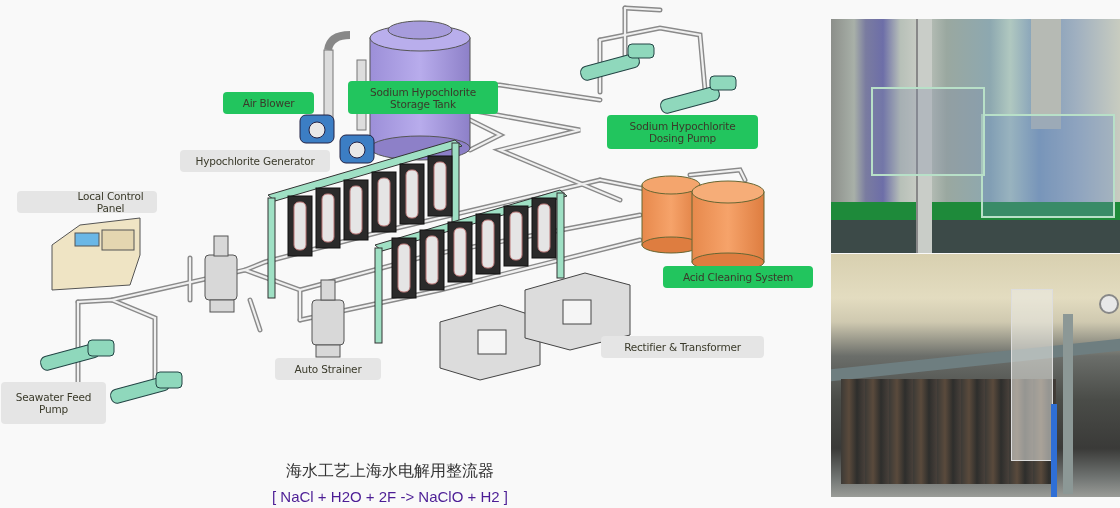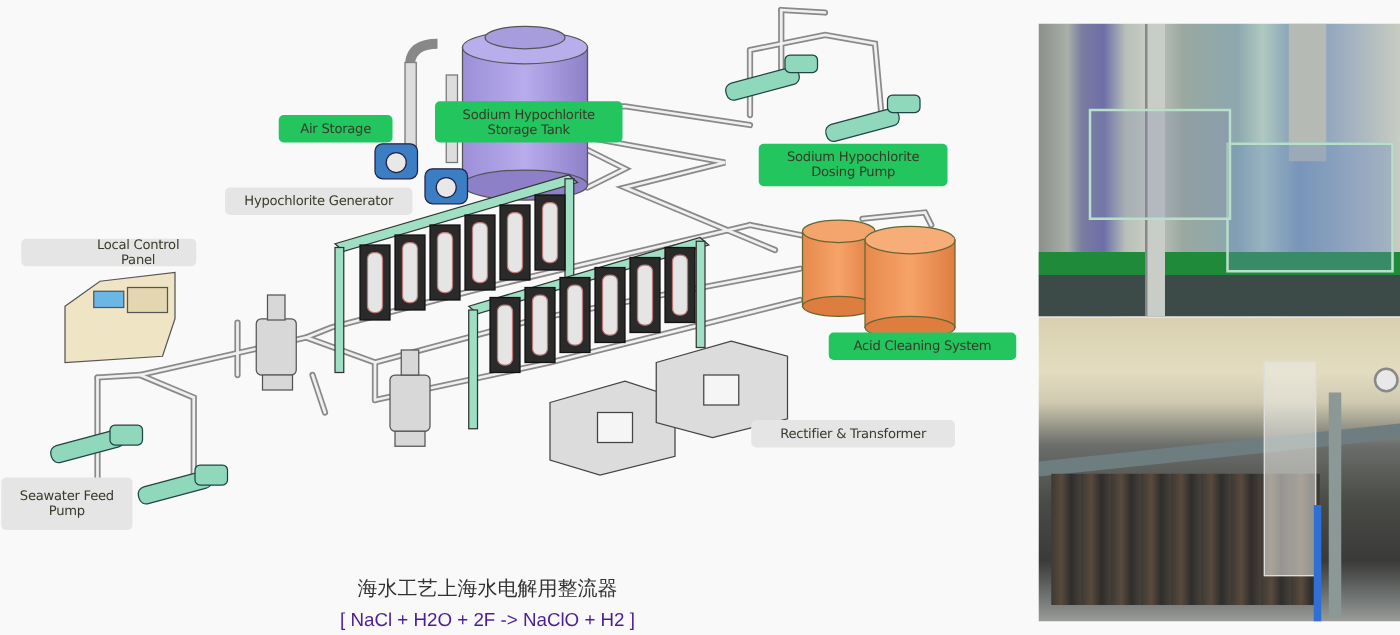--- a/index.html
+++ b/index.html
@@ -181,29 +181,30 @@
       <rect x="88" y="340" width="26" height="16" rx="4"></rect>
       <rect x="110" y="383" width="60" height="14" rx="6" transform="rotate(-15 140 390)"></rect>
       <rect x="156" y="372" width="26" height="16" rx="4"></rect>
       <rect x="580" y="60" width="60" height="14" rx="6" transform="rotate(-15 610 67)"></rect>
       <rect x="628" y="44" width="26" height="14" rx="4"></rect>
       <rect x="660" y="93" width="60" height="14" rx="6" transform="rotate(-15 690 100)"></rect>
       <rect x="710" y="76" width="26" height="14" rx="4"></rect>
     </g>
   </svg>
 
-  <div class="label yellow" style="left:223px;top:92px;width:91px;height:22px;">Air Storage</div>
+  <div class="label yellow" style="left:223px;top:92px;width:91px;height:22px;">Air Blower</div>
   <div class="label yellow" style="left:348px;top:81px;width:150px;height:33px;">Sodium Hypochlorite
 Storage Tank</div>
   <div class="label green" style="left:180px;top:150px;width:150px;height:22px;">Hypochlorite Generator</div>
   <div class="label green" style="left:17px;top:191px;width:140px;height:22px;padding-left:47px;">Local Control Panel</div>
   <div class="label yellow" style="left:607px;top:115px;width:151px;height:34px;">Sodium Hypochlorite
 Dosing Pump</div>
   <div class="label green" style="left:601px;top:336px;width:163px;height:22px;">Rectifier &amp; Transformer</div>
   <div class="label yellow" style="left:663px;top:266px;width:150px;height:22px;">Acid Cleaning System</div>
+  <div class="label green" style="left:275px;top:358px;width:106px;height:22px;">Auto Strainer</div>
   <div class="label green" style="left:1px;top:382px;width:105px;height:42px;">Seawater Feed
 Pump</div>
 
   <div class="caption zh">海水工艺上海水电解用整流器</div>
   <div class="caption eq">[ NaCl + H2O + 2F -&gt; NaClO + H2 ]</div>
 </div>
 
 <div class="photo top">
   <div class="ph-el" style="left:85px;top:0;width:14px;height:234px;background:#c9cdc8;border-left:2px solid #888;"></div>
   <div class="ph-el" style="left:200px;top:0;width:30px;height:110px;background:#b6bab4;"></div>

